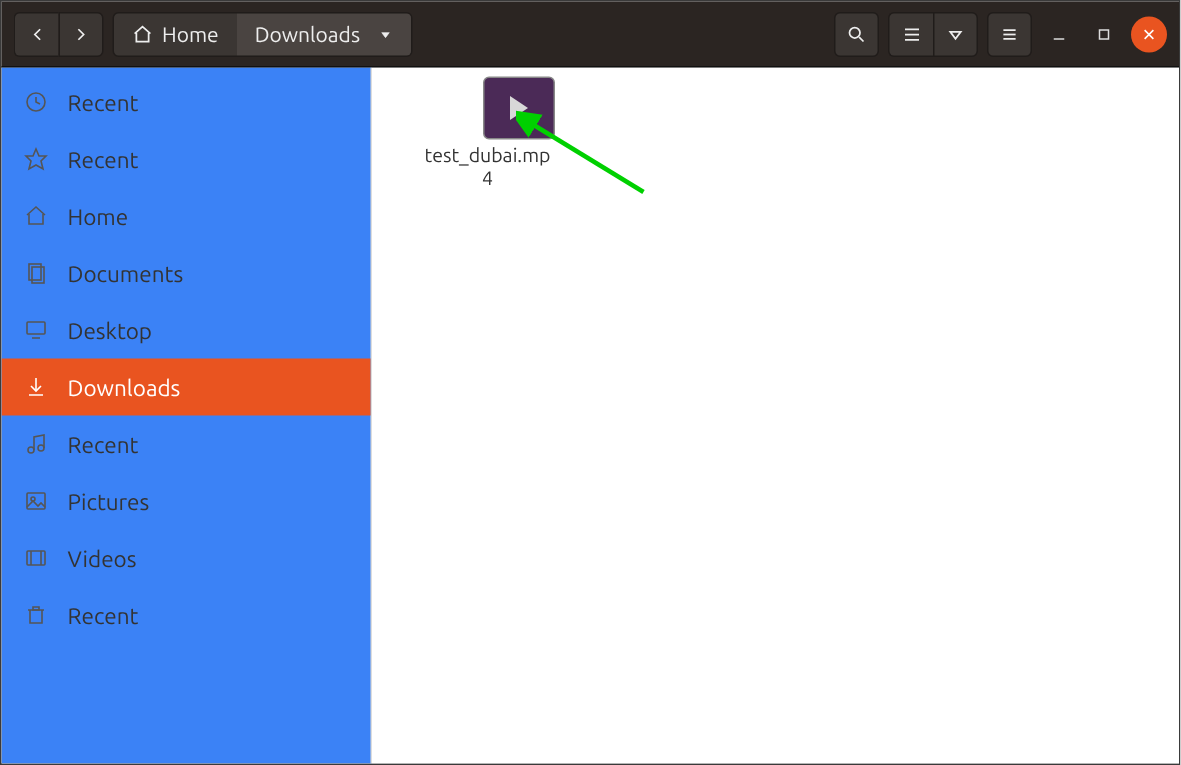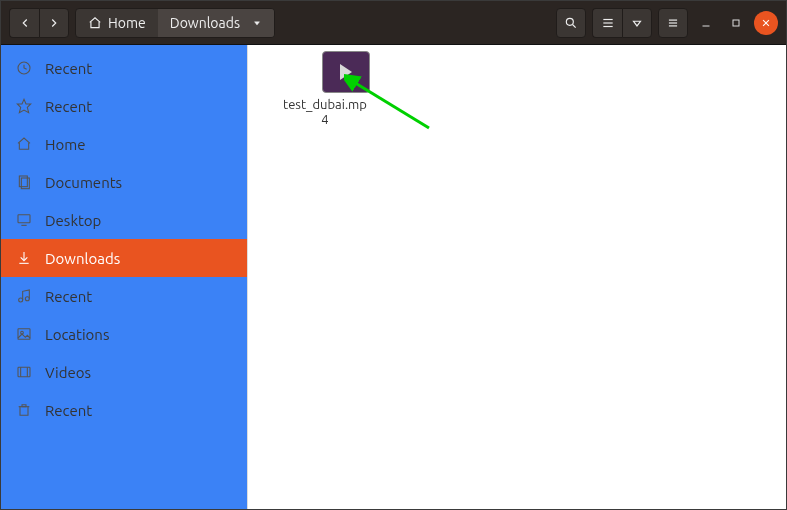--- a/index.html
+++ b/index.html
@@ -194,21 +194,21 @@
         <span>Recent</span>
       </div>
       <div class="side-item">
         <span class="icon">
             <svg viewBox="0 0 24 24">
               <rect x="3" y="4" width="18" height="16" rx="1"></rect>
               <circle cx="9" cy="10" r="2"></circle>
               <path d="M3 18l6-6 5 5 3-3 4 4"></path>
             </svg>
           </span>
-        <span>Locations</span>
+        <span>Pictures</span>
       </div>
       <div class="side-item">
         <span class="icon">
             <svg viewBox="0 0 24 24">
               <rect x="3" y="5" width="18" height="14" rx="1"></rect>
               <line x1="7" y1="5" x2="7" y2="19"></line>
               <line x1="17" y1="5" x2="17" y2="19"></line>
             </svg>
           </span>
         <span>Videos</span>

